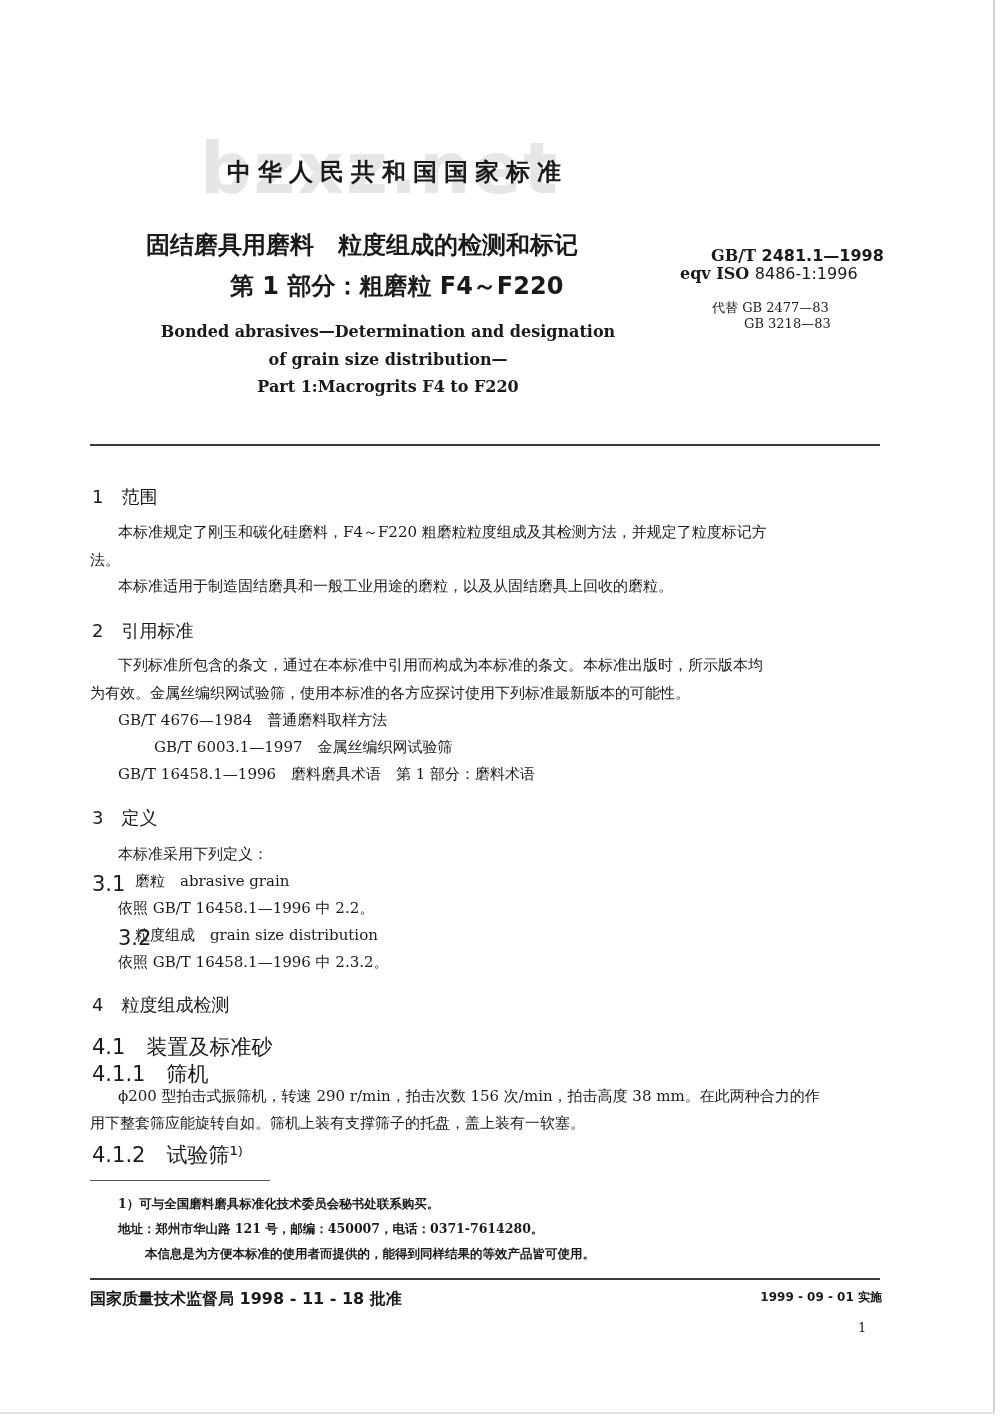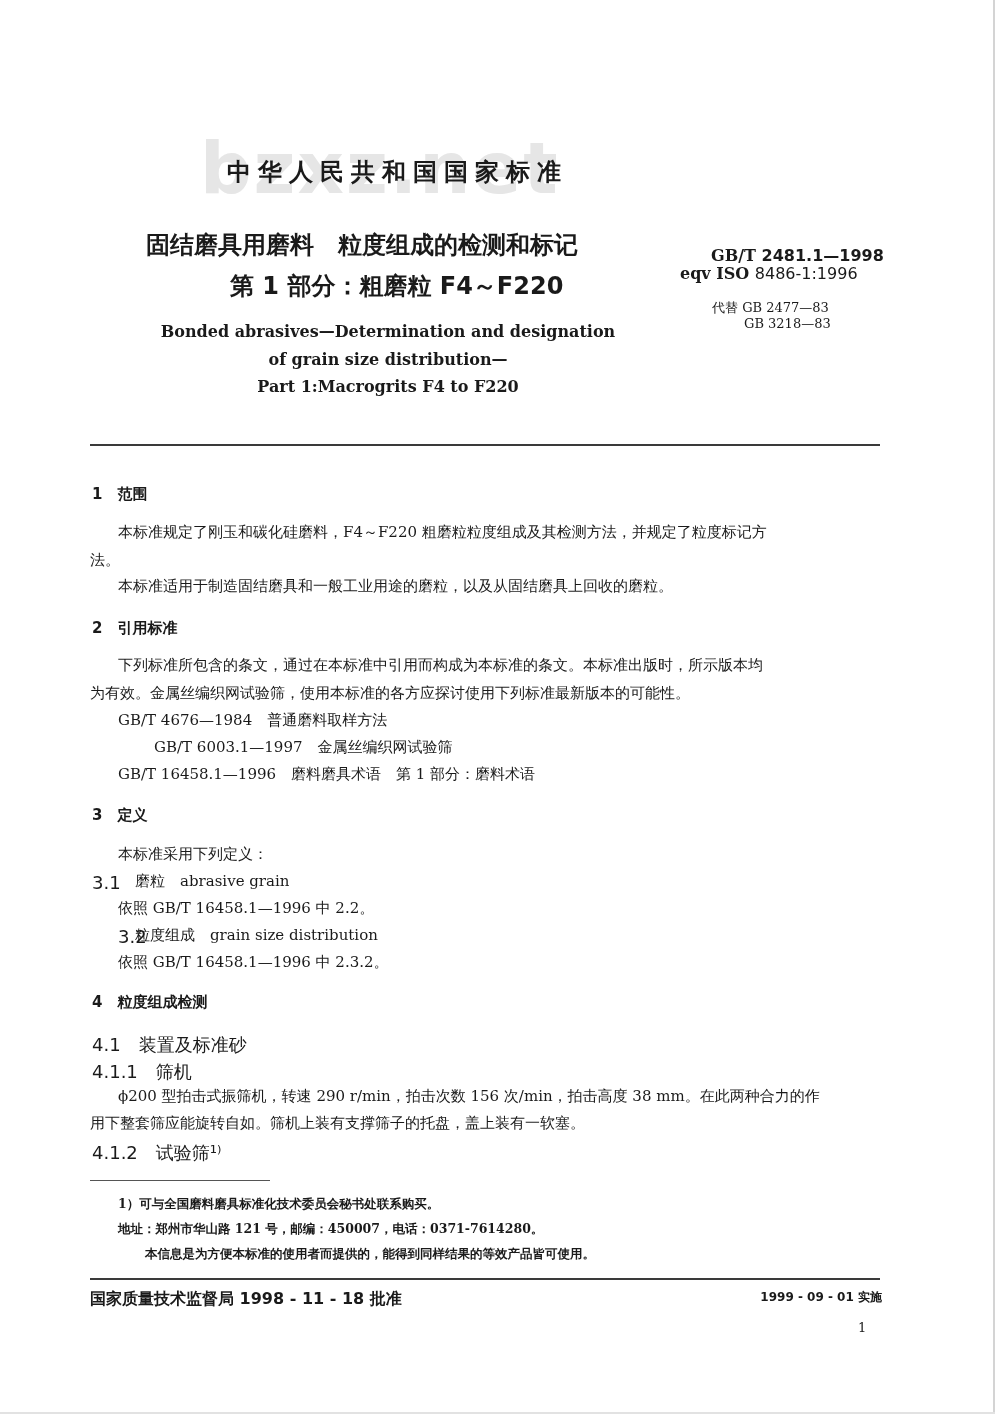--- a/index.html
+++ b/index.html
@@ -35,23 +35,23 @@
 
   .title-en { font-weight: bold; font-size: 16px; text-align: center; width: 600px; left: 88px; }
   .en1 { top: 322px; }
   .en2 { top: 350px; }
   .en3 { top: 377px; }
 
   .hr-top { position: absolute; left: 90px; width: 790px; top: 444px; height: 2px; background: #3a3a3a; }
   .hr-bottom { position: absolute; left: 90px; width: 790px; top: 1278px; height: 2px; background: #3a3a3a; }
   .fn-rule { position: absolute; left: 90px; width: 180px; top: 1180px; height: 1px; background: #555; }
 
-  .h { font-family: "DejaVu Sans", sans-serif; font-weight: bold; font-size: 15px; }
+  .h { font-family: "DejaVu Sans", sans-serif; font-weight: normal; font-size: 18px; }
   .p { font-size: 15px; }
-  .sub { font-family: "DejaVu Sans", sans-serif; font-size: 18px; }
+  .sub { font-family: "DejaVu Sans", sans-serif; font-size: 21px; }
   .fn { font-size: 12.5px; font-weight: bold; }
 
   .foot-left { left: 90px; top: 1289px; font-family: "DejaVu Sans", sans-serif; font-weight: bold; font-size: 16px; }
   .foot-right { right: 118px; top: 1289px; font-family: "DejaVu Sans", sans-serif; font-weight: bold; font-size: 12px; }
   .page-num { left: 858px; top: 1320px; font-size: 13px; }
 </style>
 </head>
 <body>
 
 <div class="page-edge"></div>

